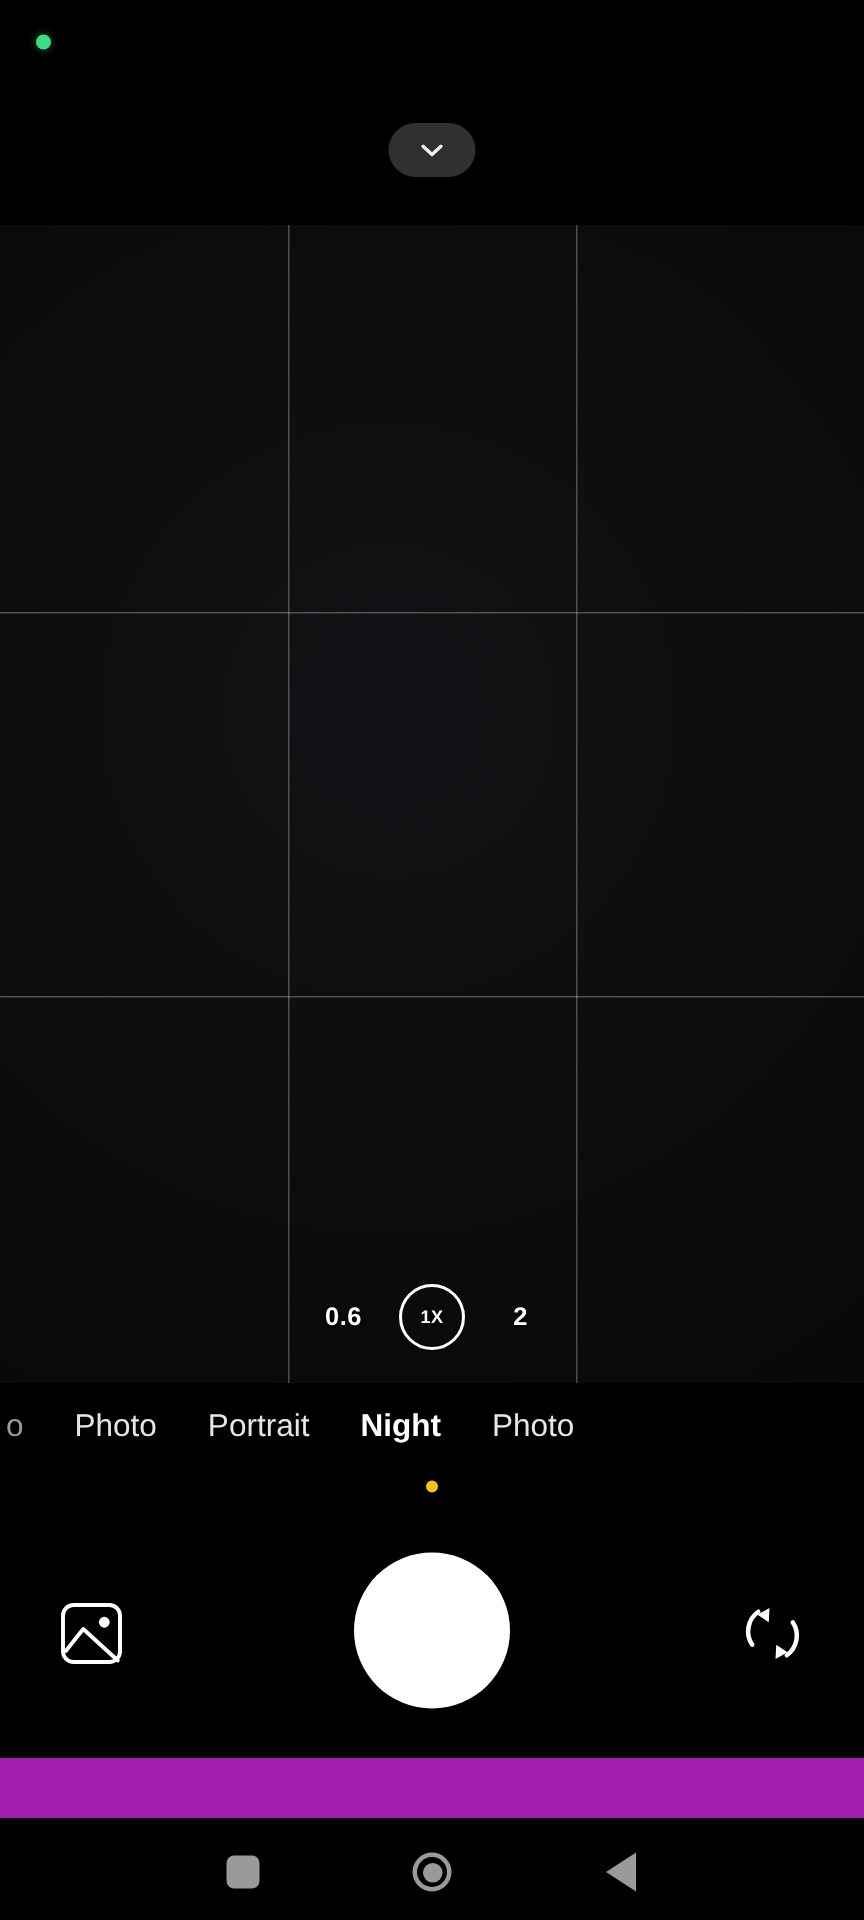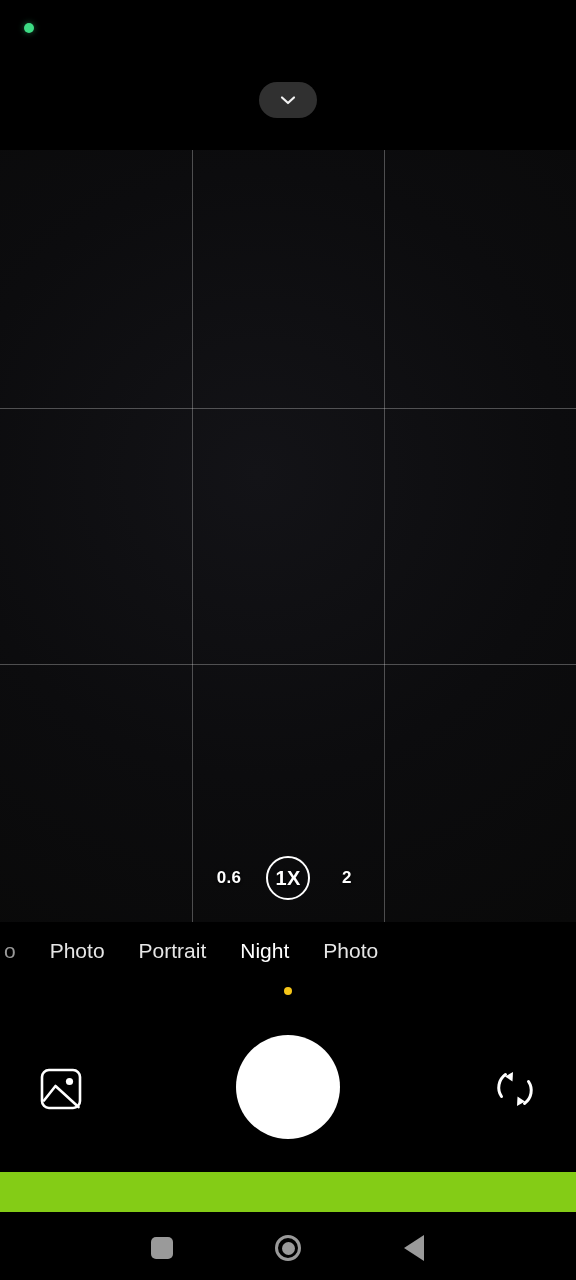--- a/index.html
+++ b/index.html
@@ -11,21 +11,21 @@
     width: 576px;
     height: 1280px;
     overflow: hidden;
     font-family: "Liberation Sans", sans-serif;
     -webkit-font-smoothing: antialiased;
   }
   .screen {
     position: relative;
     width: 576px;
     height: 1280px;
-    background: #84cc16;
+    background: #a21caf;
     overflow: hidden;
   }
 
   
   .status-bar {
     position: absolute;
     left: 0; top: 0;
     width: 576px; height: 56px;
     background: #000;
   }
@@ -97,21 +97,21 @@
     text-shadow: 0 1px 3px rgba(0,0,0,0.9);
   }
   .zoom-opt.selected {
     width: 44px; height: 44px;
     min-width: 44px;
     border: 2px solid #ffffff;
     border-radius: 50%;
     display: flex;
     align-items: center;
     justify-content: center;
-    font-size: 20px;
+    font-size: 12px;
     box-sizing: border-box;
   }
 
   
   .mode-bar {
     position: absolute;
     left: 0; top: 922px;
     width: 576px; height: 80px;
     background: #000;
   }
@@ -132,21 +132,21 @@
     font-weight: normal;
     white-space: nowrap;
     flex: 0 0 auto;
   }
   .mode-item.partial {
     color: #9a9a9a;
     margin-left: -14px;
   }
   .mode-item.active {
     color: #ffffff;
-    font-weight: normal;
+    font-weight: bold;
   }
   .mode-dot {
     position: absolute;
     left: 284px; top: 65px;
     width: 8px; height: 8px;
     border-radius: 50%;
     background: #f5c518;
   }
 
   

